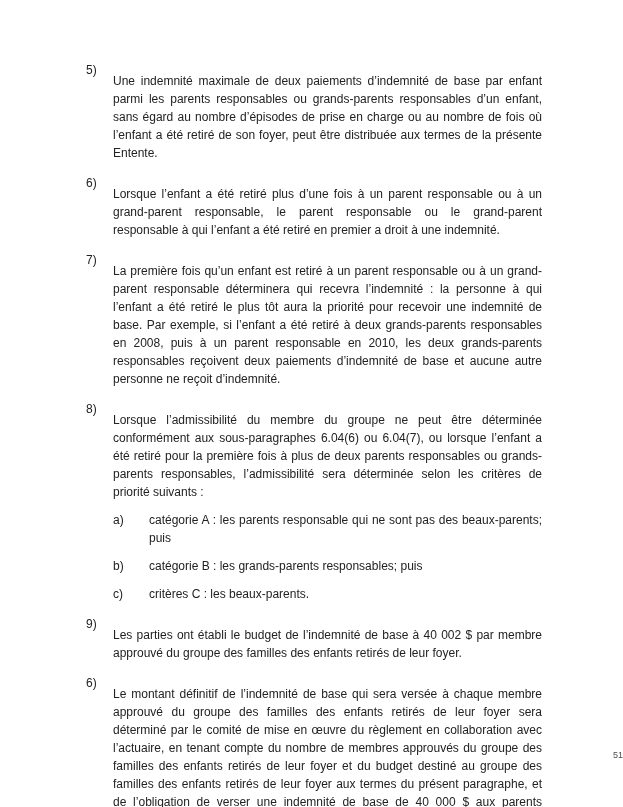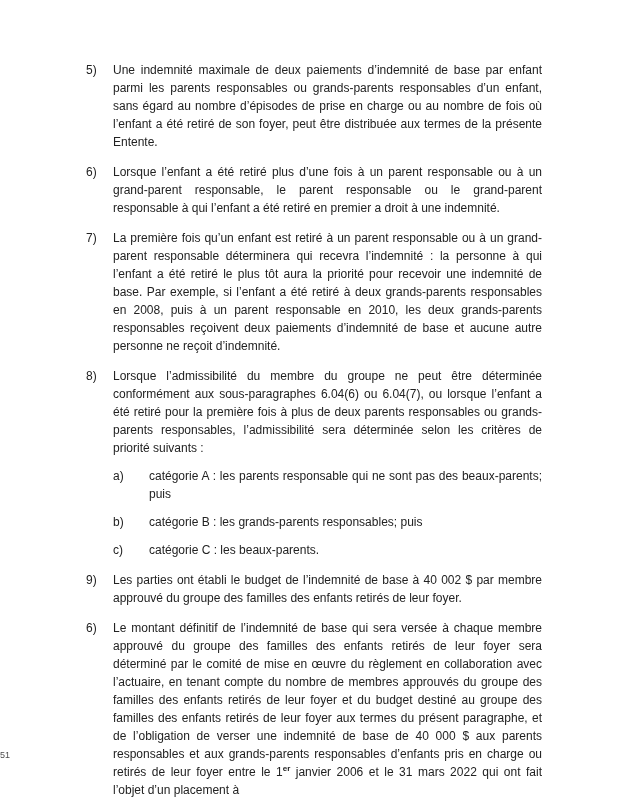--- a/index.html
+++ b/index.html
@@ -26,20 +26,21 @@
   .para {
     display: flex;
     margin-bottom: 12px;
   }
   .para-num {
     flex: 0 0 27px;
   }
   .para-body {
     flex: 1;
     text-align: justify;
+    margin-top: 11px;
   }
   .subitems {
     margin-top: 7px;
   }
   .subpara {
     display: flex;
     margin-top: 10px;
   }
   .sub-num {
     flex: 0 0 36px;
@@ -52,21 +53,21 @@
     font-size: 8px;
     line-height: 0;
     vertical-align: super;
     font-weight: bold;
   }
   .page-footer {
     position: absolute;
     top: 750px;
     left: 0;
     width: 623px;
-    text-align: left;
+    text-align: right;
     font-size: 9px;
     color: #4d4d4d;
   }
 </style>
 </head>
 <body>
 
 <div class="page-content">
 
   <div class="para">
@@ -92,21 +93,21 @@
         <div class="subpara">
           <div class="sub-num">a)</div>
           <div class="sub-body">catégorie A : les parents responsable qui ne sont pas des beaux-parents; puis</div>
         </div>
         <div class="subpara">
           <div class="sub-num">b)</div>
           <div class="sub-body">catégorie B : les grands-parents responsables; puis</div>
         </div>
         <div class="subpara">
           <div class="sub-num">c)</div>
-          <div class="sub-body">catégorie C : les beaux-parents.</div>
+          <div class="sub-body">critères C : les beaux-parents.</div>
         </div>
       </div>
     </div>
   </div>
 
   <div class="para">
     <div class="para-num">9)</div>
     <div class="para-body">Les parties ont établi le budget de l’indemnité de base à 40 002 $ par membre approuvé du groupe des familles des enfants retirés de leur foyer.</div>
   </div>
 

